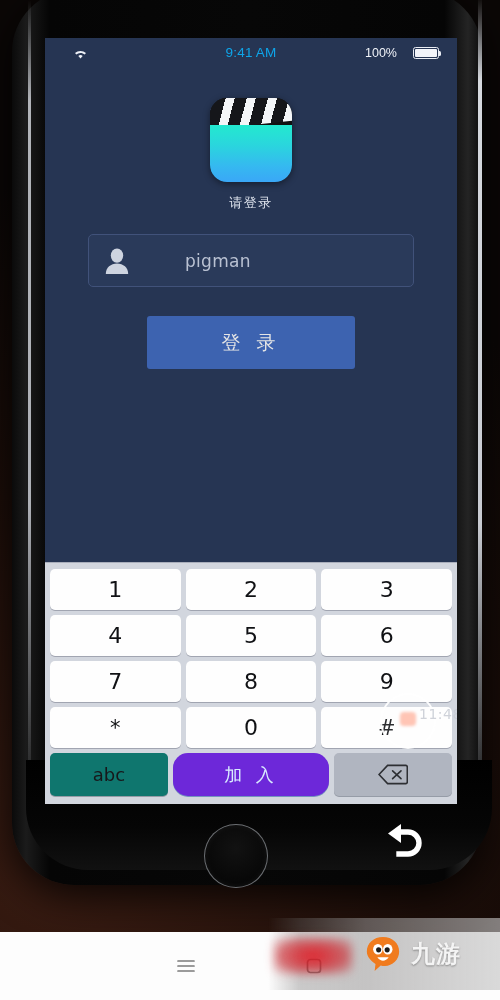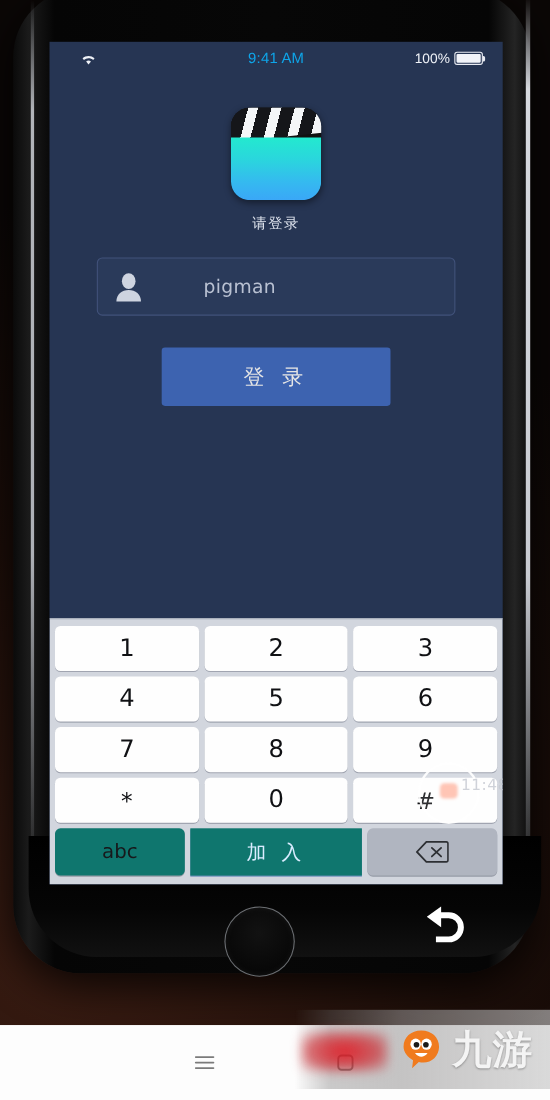--- a/index.html
+++ b/index.html
@@ -57,21 +57,21 @@
   .statusbar{
     position:relative;height:32px;color:#eef1f7;
     font-size:13px;
   }
   .sb-wifi{position:absolute;left:27px;top:9px;width:17px;height:13px;}
   .sb-time{
     position:absolute;left:0;right:0;top:7px;text-align:center;
     font-size:13.5px;letter-spacing:.2px;color:#0ea5e9;
   }
   .sb-right{
-    position:absolute;right:18px;top:8px;display:flex;align-items:center;gap:4px;
+    position:absolute;right:18px;top:8px;display:flex;align-items:center;gap:16px;
   }
   .sb-pct{font-size:12.5px;color:#f0f3f8;}
   .sb-batt{
     width:26px;height:12px;border:1.4px solid #e9ecf3;border-radius:2.5px;
     position:relative;padding:1.3px;box-sizing:border-box;
   }
   .sb-batt i{display:block;height:100%;width:100%;background:#f2f4f9;border-radius:1px;}
   .sb-batt:after{
     content:"";position:absolute;right:-3.4px;top:3.4px;width:2px;height:4.4px;
     background:#e9ecf3;border-radius:0 1.5px 1.5px 0;
@@ -138,21 +138,21 @@
   }
   .key.sym{font-size:21px;}
   .kb-row.last{margin-bottom:0;}
   .key-abc{
     width:118px;height:43px;background:#0f766e;border-radius:5px;
     display:flex;align-items:center;justify-content:center;
     font-size:18px;color:#17181b;box-shadow:0 1px 0 rgba(110,116,130,.6);
     font-family:"DejaVu Sans",sans-serif;cursor:pointer;
   }
   .key-join{
-    flex:1;height:43px;background:#0f766e;border-radius:0;
+    flex:1;height:43px;background:#6d28d9;border-radius:15px;
     display:flex;align-items:center;justify-content:center;
     font-size:18px;color:#d9ecff;letter-spacing:4px;
     box-shadow:0 1px 0 rgba(20,80,160,.5);
     font-family:"DejaVu Sans",sans-serif;cursor:pointer;
   }
   .key-bksp{
     width:118px;height:43px;background:#b0b5c0;border-radius:5px;
     display:flex;align-items:center;justify-content:center;
     box-shadow:0 1px 0 rgba(110,116,130,.6);cursor:pointer;
   }
@@ -200,21 +200,21 @@
     background:linear-gradient(90deg,rgba(60,58,58,.0) 0%,rgba(105,103,103,.35) 14%,rgba(150,148,148,.55) 42%,rgba(196,196,196,.62) 100%);
     filter:blur(.2px);
   }
   .wm-blob{
     position:absolute;left:6px;top:20px;width:78px;height:36px;
     background:radial-gradient(ellipse at 50% 50%,rgba(226,22,32,.92) 0%,rgba(200,20,28,.55) 62%,rgba(120,14,18,0) 100%);
     filter:blur(5px);
   }
   .wm-mascot{width:38px;height:38px;position:relative;flex:0 0 auto;}
   .wm-text{
-    font-size:36px;color:#f4f4f4;font-weight:bold;letter-spacing:1px;
+    font-size:24px;color:#f4f4f4;font-weight:bold;letter-spacing:1px;
     font-family:"DejaVu Sans",sans-serif;
     text-shadow:0 1px 2px rgba(0,0,0,.35);
     text-align:right;
   }
 </style>
 </head>
 <body>
 
 <div class="backdrop"></div>
 <div class="page-surface"></div>

